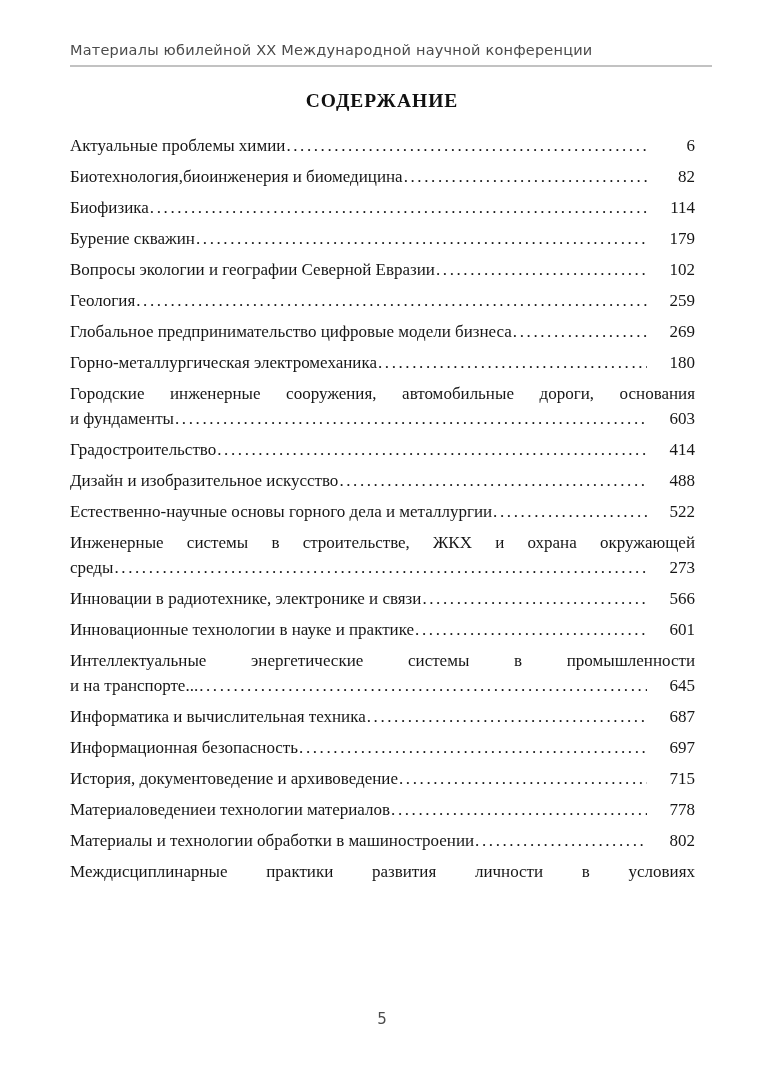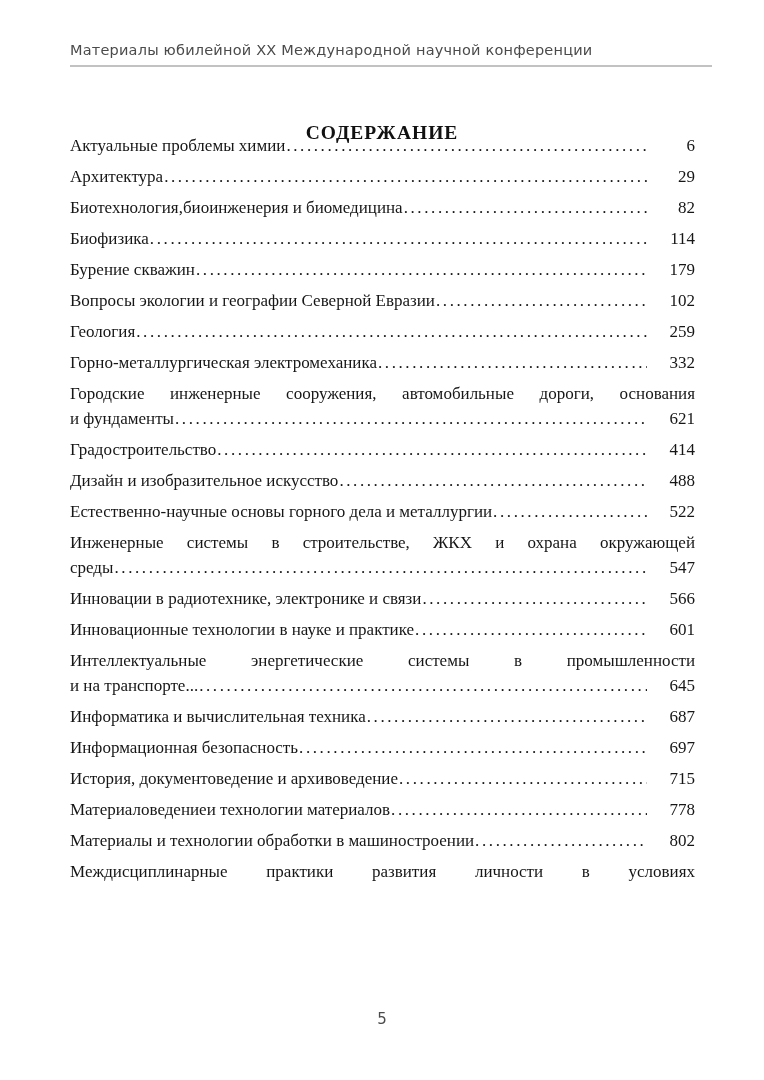--- a/index.html
+++ b/index.html
@@ -35,21 +35,20 @@
     position: absolute;
     left: 0;
     top: 90px;
     width: 764px;
     text-align: center;
     font-family: "Liberation Serif", "DejaVu Serif", serif;
     font-weight: bold;
     font-size: 19.5px;
     letter-spacing: 1px;
     color: #111111;
-    margin-top: 32px;
   }
   
   .toc {
     position: absolute;
     left: 70px;
     top: 129px;
     width: 625px;
     font-family: "Liberation Serif", "DejaVu Serif", serif;
     font-size: 17px;
     color: #161616;
@@ -109,27 +108,20 @@
   <div class="toc">
       <div class="toc-entry">
         <div class="toc-row">
           <span class="toc-text">Актуальные проблемы химии</span>
           <span class="leader"></span>
           <span class="pagenum">6</span>
         </div>
       </div>
       <div class="toc-entry">
         <div class="toc-row">
-          <span class="toc-text">Архитектура</span>
-          <span class="leader"></span>
-          <span class="pagenum">29</span>
-        </div>
-      </div>
-      <div class="toc-entry">
-        <div class="toc-row">
           <span class="toc-text">Биотехнология,биоинженерия и биомедицина</span>
           <span class="leader"></span>
           <span class="pagenum">82</span>
         </div>
       </div>
       <div class="toc-entry">
         <div class="toc-row">
           <span class="toc-text">Биофизика</span>
           <span class="leader"></span>
           <span class="pagenum">114</span>
@@ -151,31 +143,38 @@
       </div>
       <div class="toc-entry">
         <div class="toc-row">
           <span class="toc-text">Геология</span>
           <span class="leader"></span>
           <span class="pagenum">259</span>
         </div>
       </div>
       <div class="toc-entry">
         <div class="toc-row">
+          <span class="toc-text">Глобальное предпринимательство цифровые модели бизнеса</span>
+          <span class="leader"></span>
+          <span class="pagenum">269</span>
+        </div>
+      </div>
+      <div class="toc-entry">
+        <div class="toc-row">
           <span class="toc-text">Горно-металлургическая электромеханика</span>
           <span class="leader"></span>
-          <span class="pagenum">332</span>
+          <span class="pagenum">180</span>
         </div>
       </div>
       <div class="toc-entry">
         <div class="toc-just">Городские инженерные сооружения, автомобильные дороги, основания</div>
         <div class="toc-row">
           <span class="toc-text">и фундаменты</span>
           <span class="leader"></span>
-          <span class="pagenum">621</span>
+          <span class="pagenum">603</span>
         </div>
       </div>
       <div class="toc-entry">
         <div class="toc-row">
           <span class="toc-text">Градостроительство</span>
           <span class="leader"></span>
           <span class="pagenum">414</span>
         </div>
       </div>
       <div class="toc-entry">
@@ -190,21 +189,21 @@
           <span class="toc-text">Естественно-научные основы горного дела и металлургии</span>
           <span class="leader"></span>
           <span class="pagenum">522</span>
         </div>
       </div>
       <div class="toc-entry">
         <div class="toc-just">Инженерные системы в строительстве, ЖКХ и охрана окружающей</div>
         <div class="toc-row">
           <span class="toc-text">среды</span>
           <span class="leader"></span>
-          <span class="pagenum">547</span>
+          <span class="pagenum">273</span>
         </div>
       </div>
       <div class="toc-entry">
         <div class="toc-row">
           <span class="toc-text">Инновации в радиотехнике, электронике и связи</span>
           <span class="leader"></span>
           <span class="pagenum">566</span>
         </div>
       </div>
       <div class="toc-entry">

